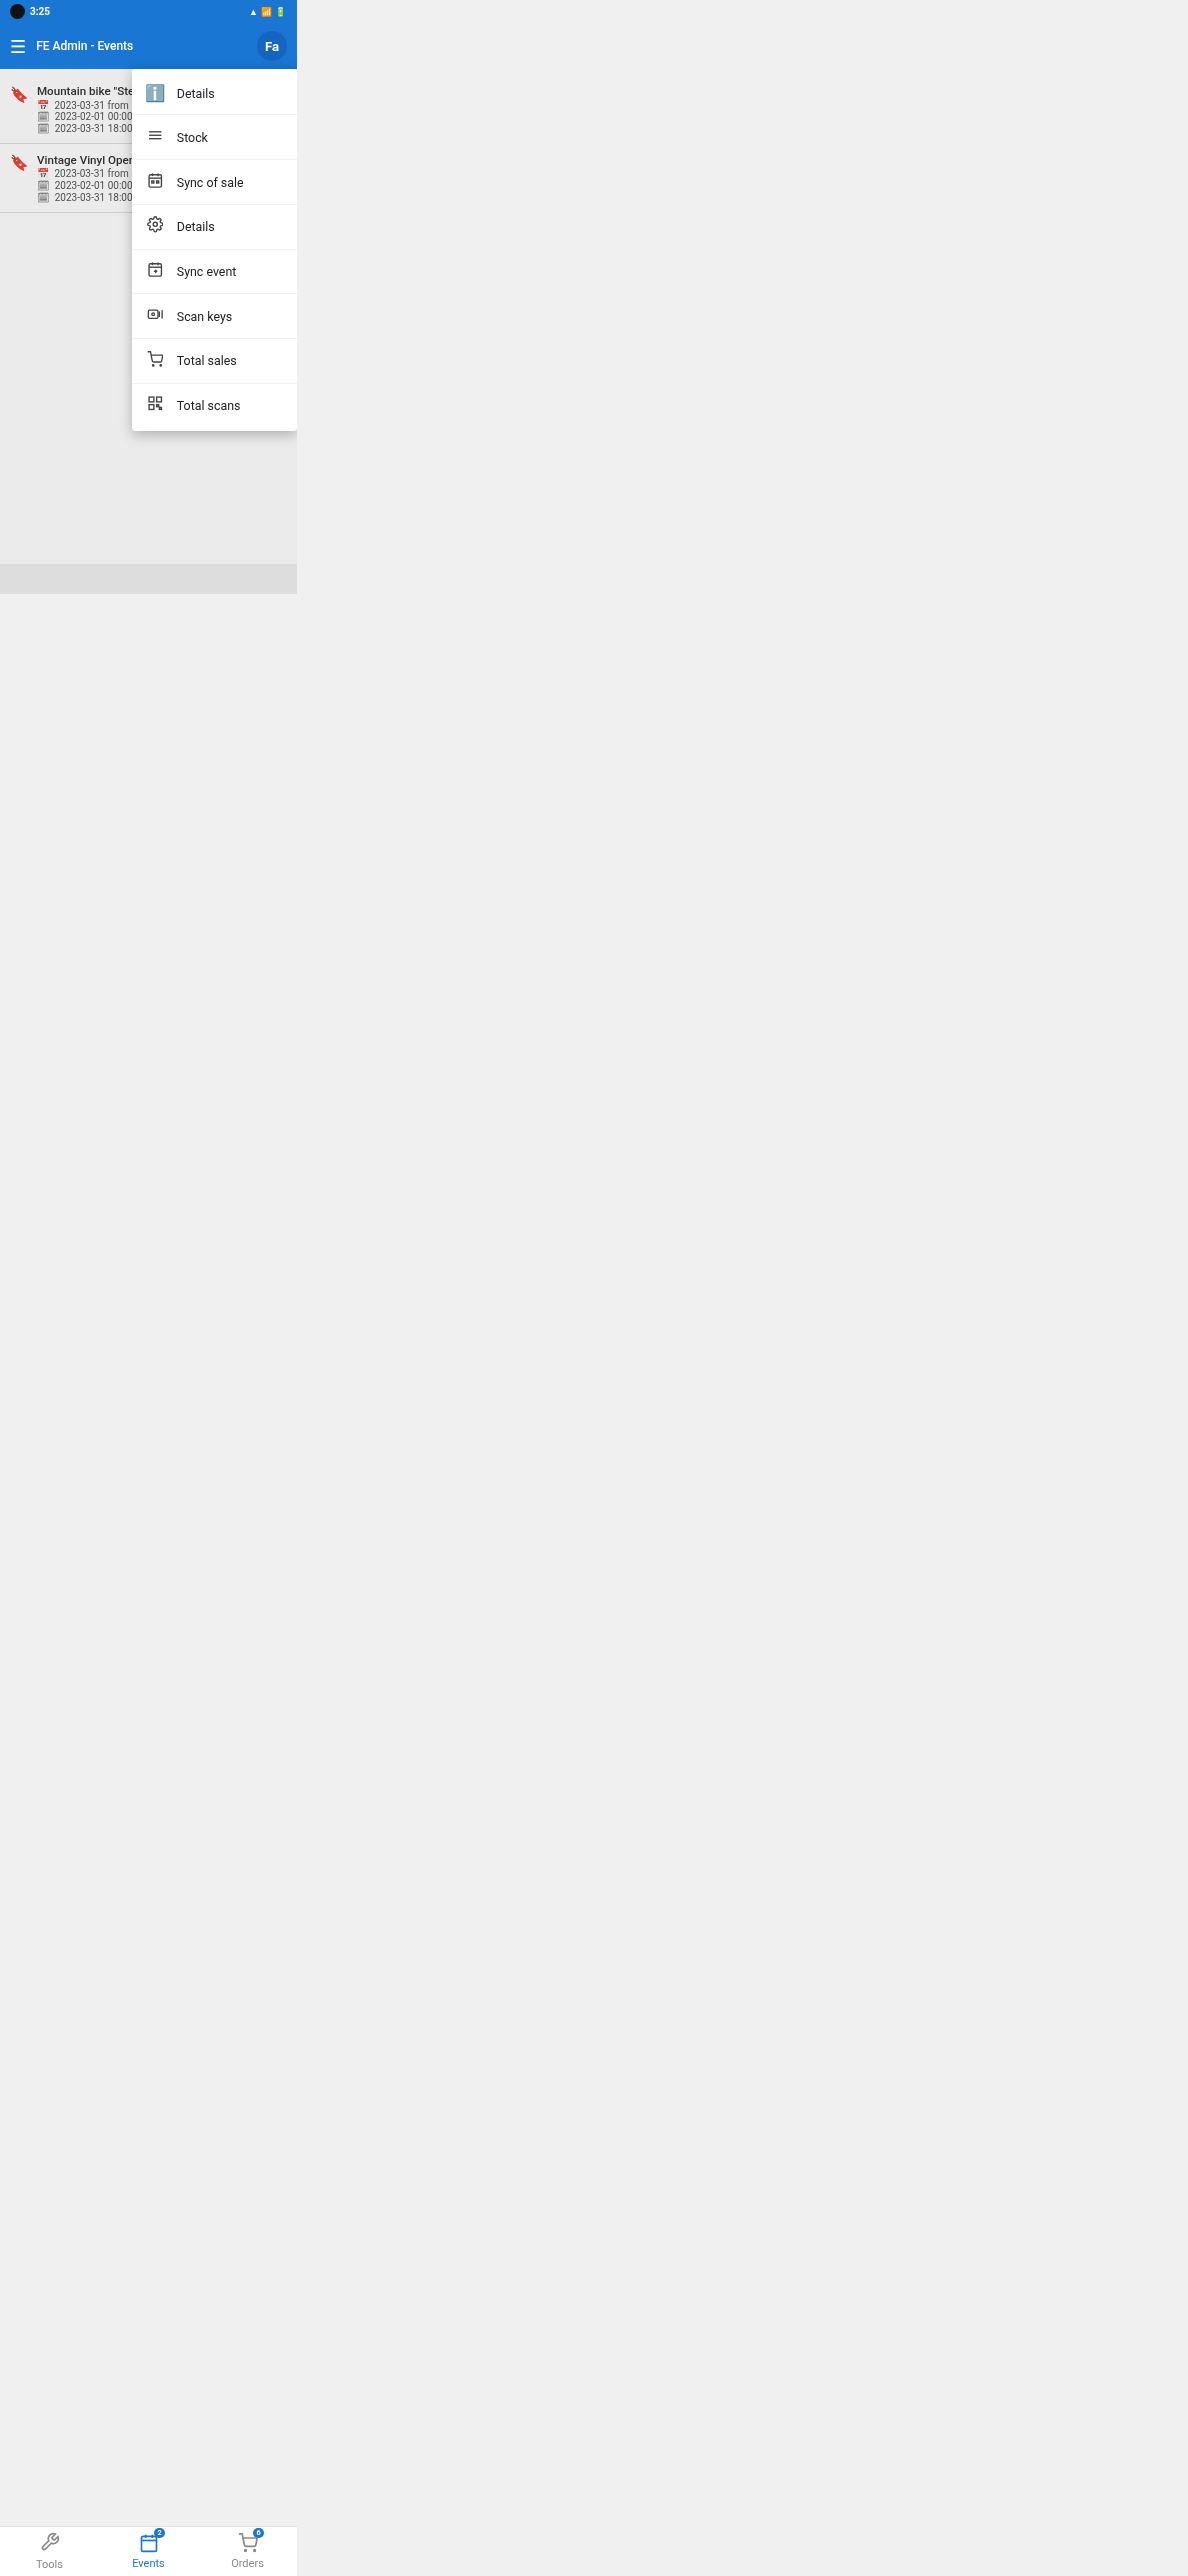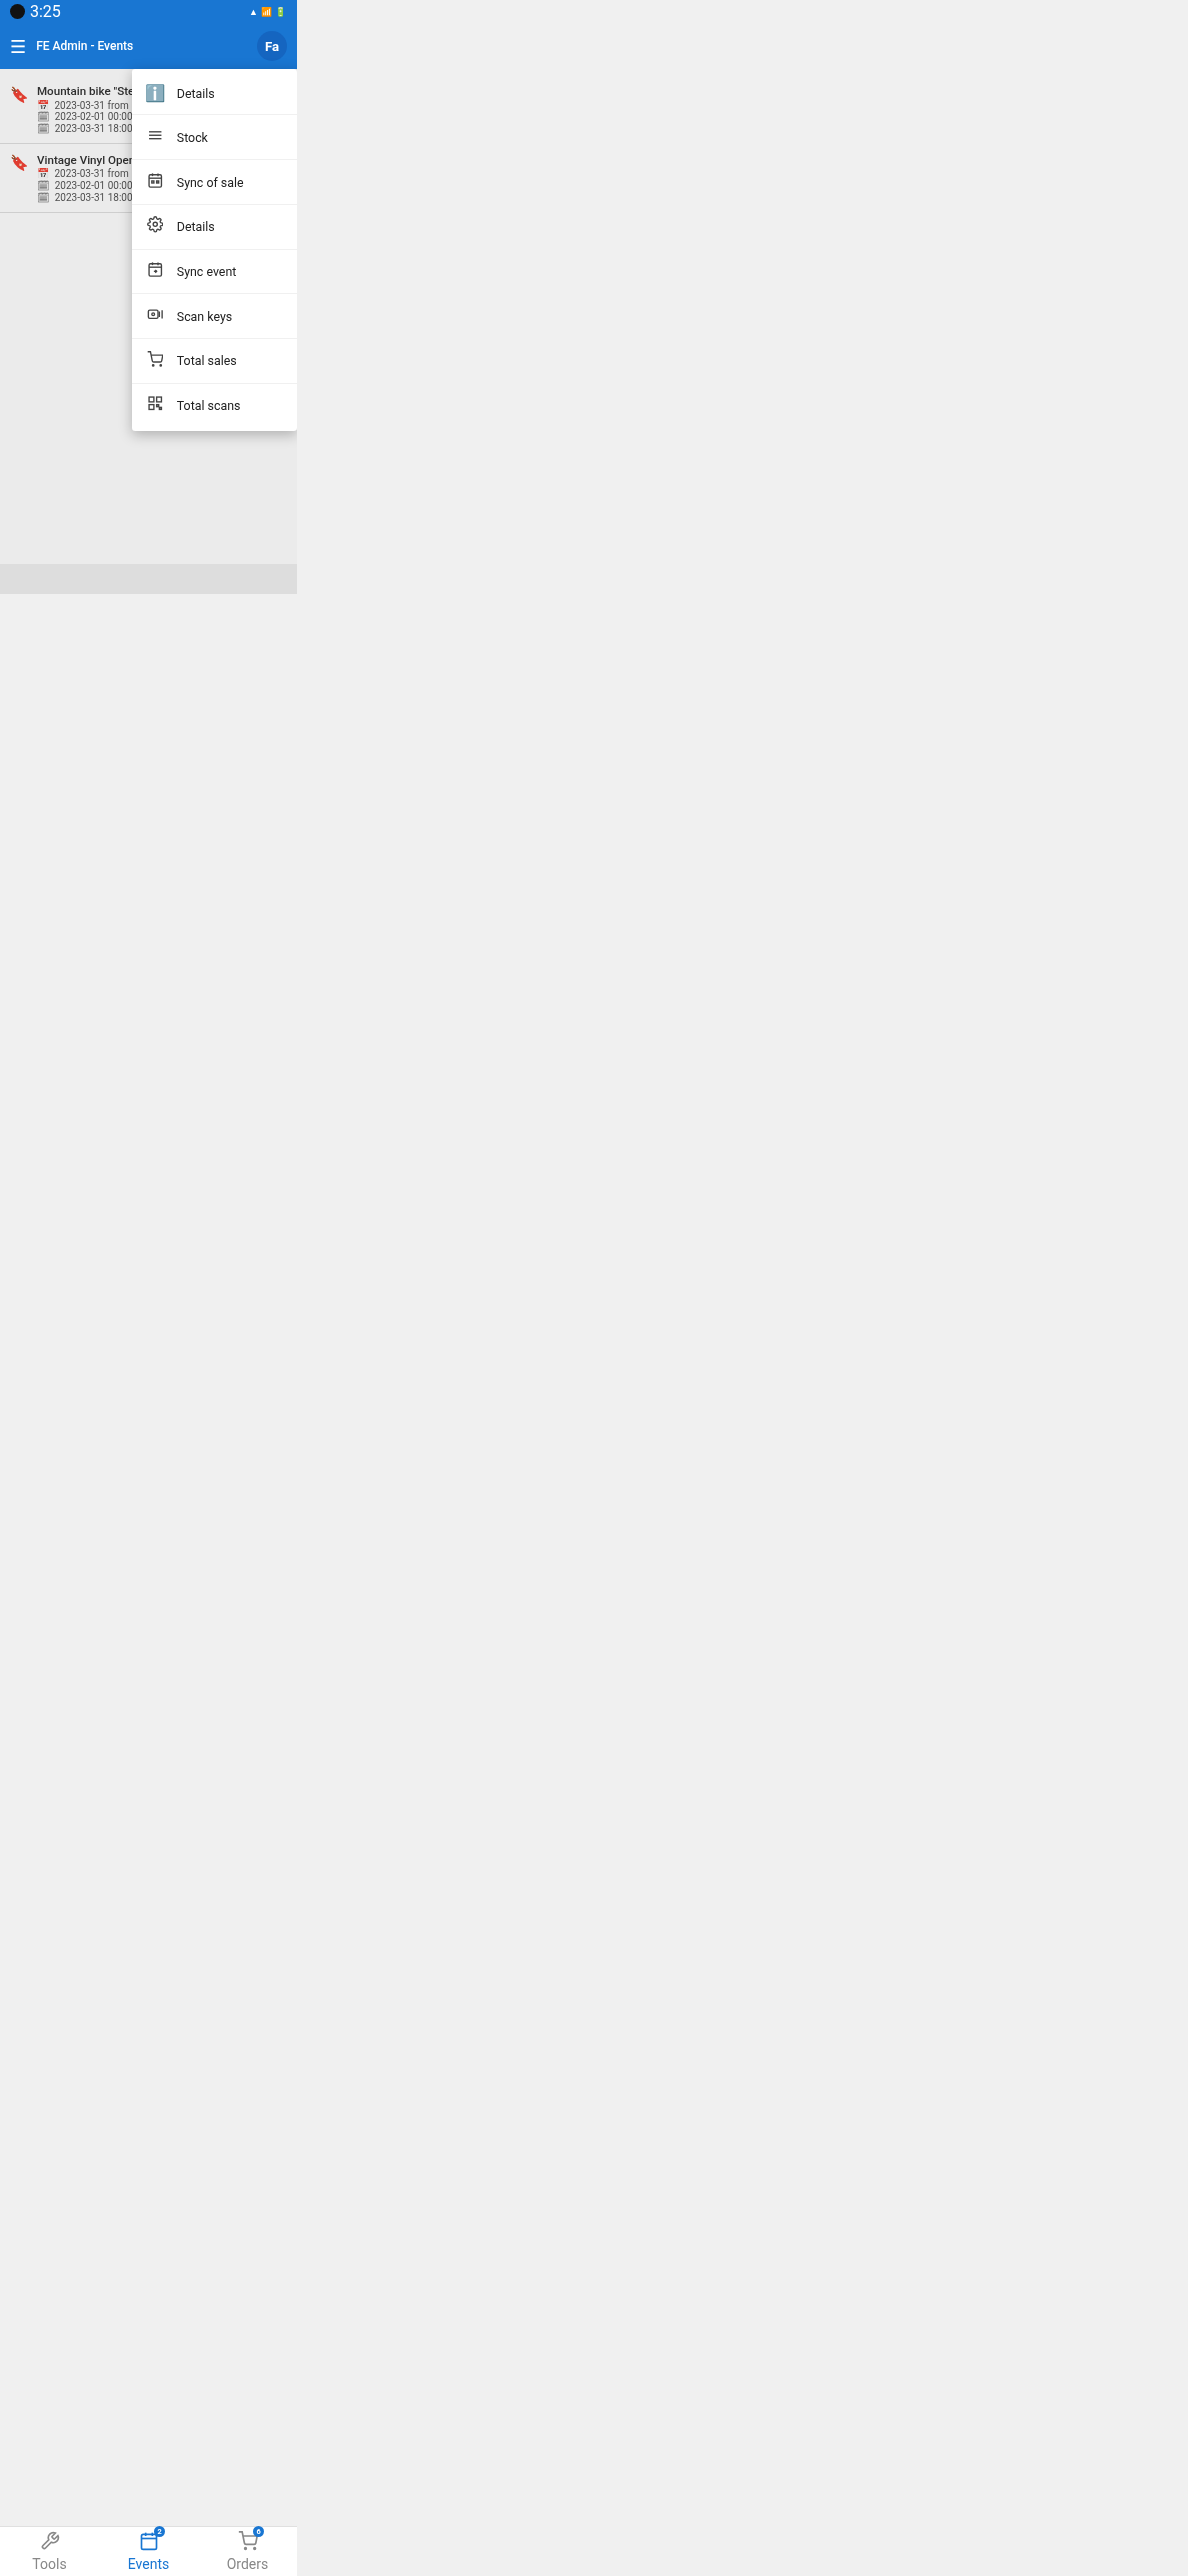--- a/index.html
+++ b/index.html
@@ -18,22 +18,22 @@
     .status-bar {
       background: #1976d2;
       height: 23px;
       display: flex;
       align-items: center;
       justify-content: space-between;
       padding: 0 10px;
     }
     .status-bar .time {
       color: white;
-      font-size: 16px;
-      font-weight: 400;
+      font-size: 10px;
+      font-weight: 700;
     }
     .status-bar .icons {
       display: flex;
       gap: 3.3px;
       align-items: center;
     }
     .status-bar .icons span {
       color: white;
       font-size: 9px;
     }
@@ -189,21 +189,21 @@
       gap: 1.7px;
       cursor: pointer;
       flex: 1;
       padding: 5px 0;
     }
     .nav-icon {
       font-size: 18px;
       color: #888;
     }
     .nav-label {
-      font-size: 14px;
+      font-size: 11px;
       color: #888;
       text-align: right;
     }
     .nav-label.active {
       color: #1976d2;
     }
     .badge {
       position: relative;
       display: inline-block;
     }

